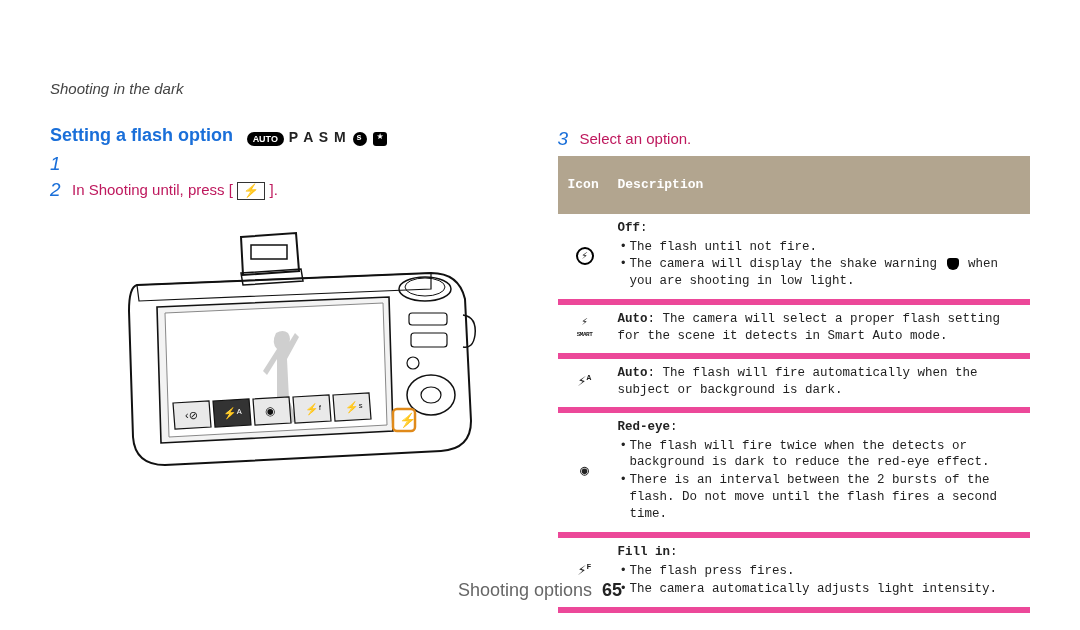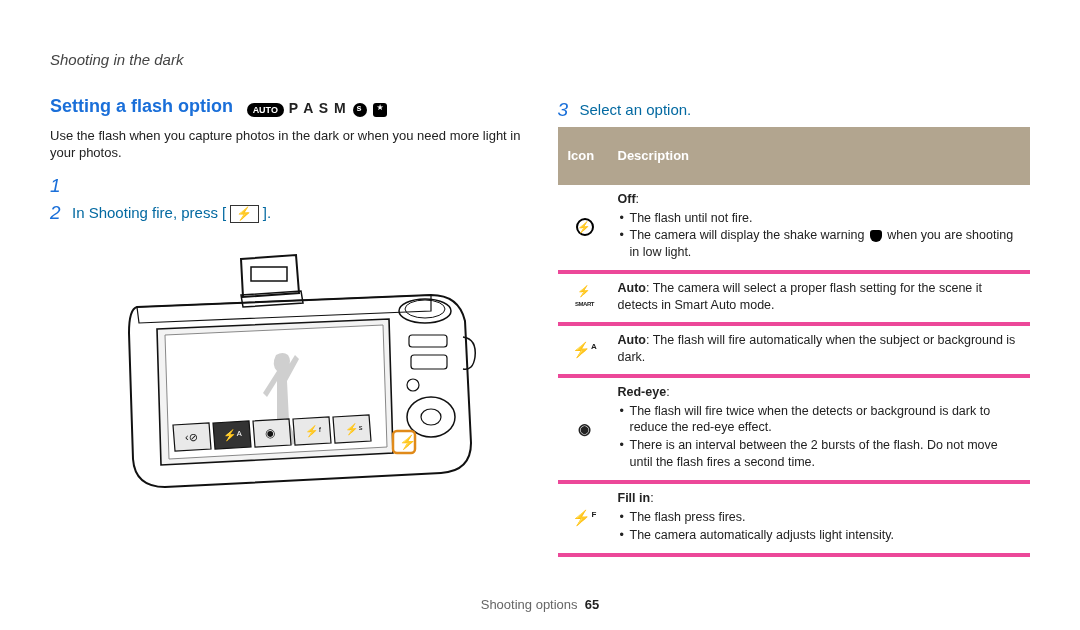--- a/index.html
+++ b/index.html
@@ -12,20 +12,21 @@
     position: relative;
     padding: 50px 50px 0 50px;
     font-size: 13px;
     line-height: 1.35;
   }
   .header-title {
     font-style: italic;
     font-size: 15px;
     color: #444;
     margin-bottom: 24px;
+    margin-top: 29px;
   }
   .columns {
     display: flex;
     gap: 35px;
   }
   .col { flex: 1; }
   .section-heading {
     color: #1a6fd9;
     font-size: 18px;
     font-weight: 700;
@@ -56,56 +57,56 @@
   }
   .mode-star::after{
     content:"★";color:#fff;font-size:8px;position:absolute;left:3px;top:0;
   }
   .intro { margin: 8px 0 14px 0; }
   .step { display:flex; margin: 6px 0; align-items:flex-start; }
   .step-num {
     color:#1a6fd9; font-style:italic; font-size:19px; font-weight:400;
     width:22px; flex-shrink:0; line-height:1.1;
   }
-  .step-text { font-size:15px; color:#0369a1; }
+  .step-text { font-size:15px; color:#be185d; }
   .flash-box {
     display:inline-block;border:1px solid #333;padding:0 5px;height:18px;
     vertical-align:middle;line-height:16px;font-size:13px;
   }
   .camera-wrap {
     margin-top:14px;
   }
   .camera-svg { display:block; margin:0 auto; }
   
   table { border-collapse: collapse; width:100%; margin-top:6px; }
   th {
     background:#b2a58f; color:#fff; text-align:left;
-    font-weight:700; font-size:13px;
+    font-weight:700; font-size:13px;font-family:Liberation Mono, monospace;
   }
   th.icon-col { width:54px; padding:4px 6px 4px 10px; }
   th.desc-col { padding:20px 6px; }
-  td { border-bottom:4px solid #ec4899; vertical-align:top; padding:6px 6px 8px 6px; font-size:12.5px;}
+  td { border-bottom:6px solid #ec4899; vertical-align:top; padding:6px 6px 8px 6px; font-size:12.5px;font-family:Liberation Mono, monospace;}
   td.icon-cell { text-align:center; vertical-align:middle; padding:6px 4px; }
   .mini-icon {
     display:inline-block; font-size:15px; font-weight:700;
   }
   .circle-icon {
     display:inline-block;width:18px;height:18px;border:2px solid #000;border-radius:50%;
     text-align:center;line-height:15px;font-size:11px;font-weight:700;
   }
   ul { list-style:none; padding-left:0; margin-top:2px;}
   ul li { position:relative; padding-left:12px; margin:1px 0;}
   ul li::before { content:"•"; position:absolute; left:2px; top:0;}
   .hand-icon {
     display:inline-block;width:12px;height:12px;vertical-align:middle;
     background:#000;border-radius:3px 3px 6px 6px;position:relative;margin:0 2px;
   }
   .footer {
-    position:absolute; bottom:16px; left:0; width:1080px; text-align:center;
-    font-size:13px; color:#666;
+    position:absolute; bottom:28px; left:0; width:1080px; text-align:center;
+    font-size:18px; color:#666;
   }
   .footer .pg { font-weight:700; color:#222; }
 </style>
 </head>
 <body>
 
 <div class="header-title">Shooting in the dark</div>
 
 <div class="columns">
 
@@ -113,30 +114,29 @@
     <div>
       <span class="section-heading">Setting a flash option</span>
       <span class="mode-icons">
         <span class="mode-auto">AUTO</span>
         <b>P A S M</b>
         <span class="mode-oval"></span>
         <span class="mode-star"></span>
       </span>
     </div>
 
-    <p class="intro">Use the flash when you capture photos in the dark or when you need more light in your photos.</p>
 
     <div class="step">
       <div class="step-num">1</div>
     </div>
 
     <div class="step">
       <div class="step-num">2</div>
       <div class="step-text">
-        <span>In Shooting fire, press [</span>
+        <span>In Shooting until, press [</span>
         <span class="flash-box">⚡</span>
         <span>].</span>
       </div>
     </div>
 
     <div class="camera-wrap">
       <svg class="camera-svg" width="390" height="270" viewBox="0 0 390 270">
 
         <path d="M46 70 L340 58 Q368 58 374 84 L380 206 Q380 234 350 236 L74 250 Q44 250 42 222 L38 96 Q38 72 46 70 Z" fill="none" stroke="#111" stroke-width="2"></path>
 

